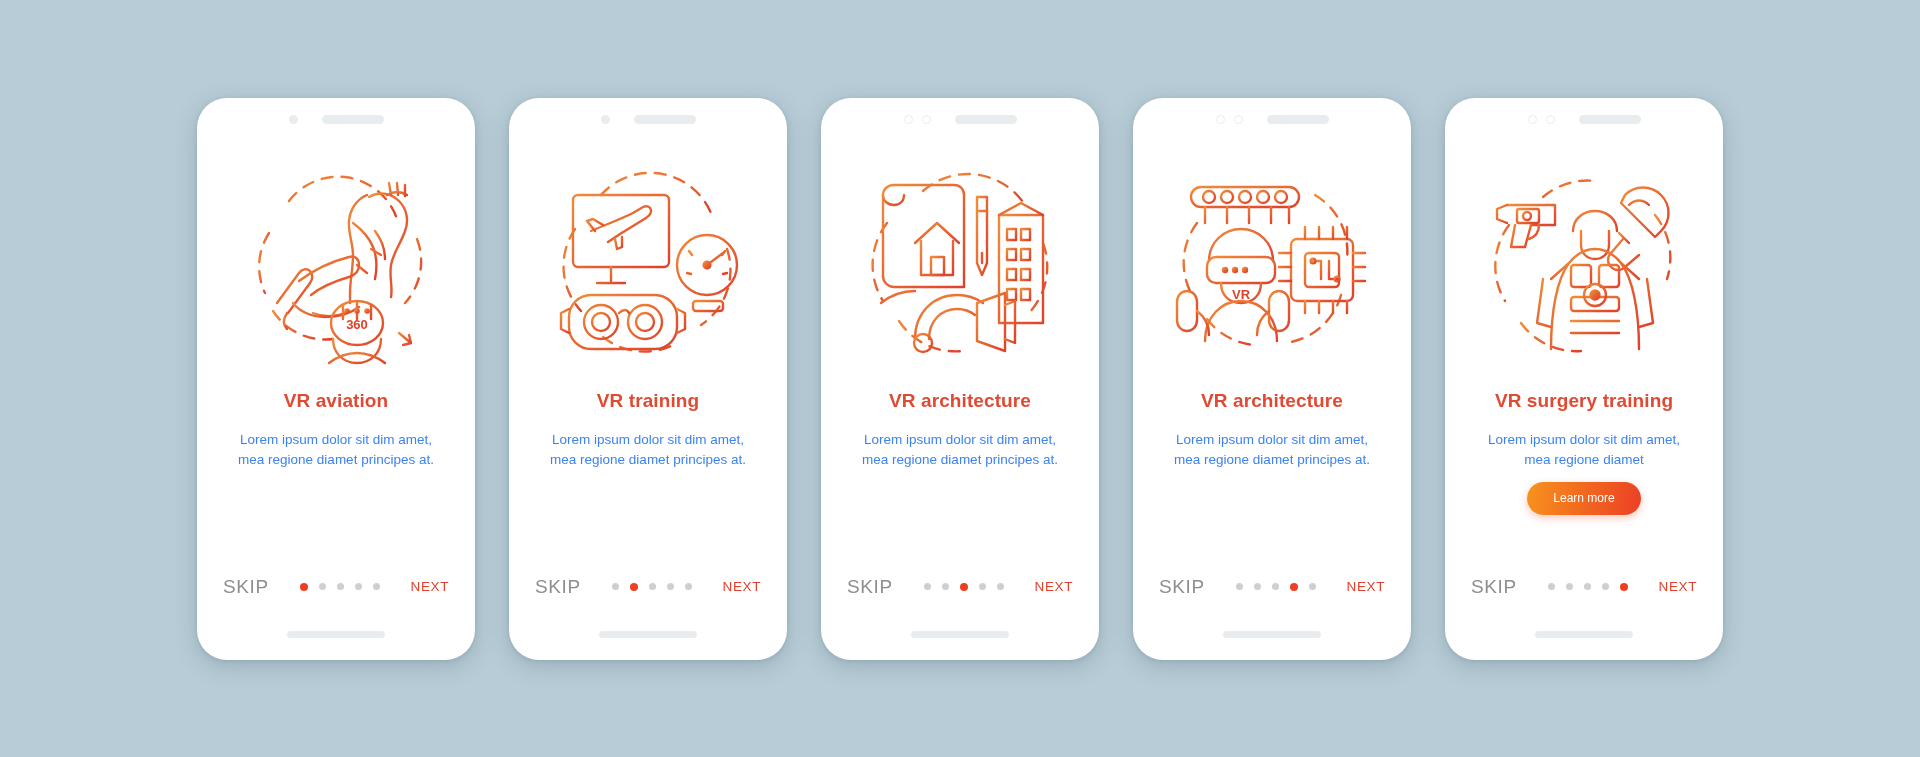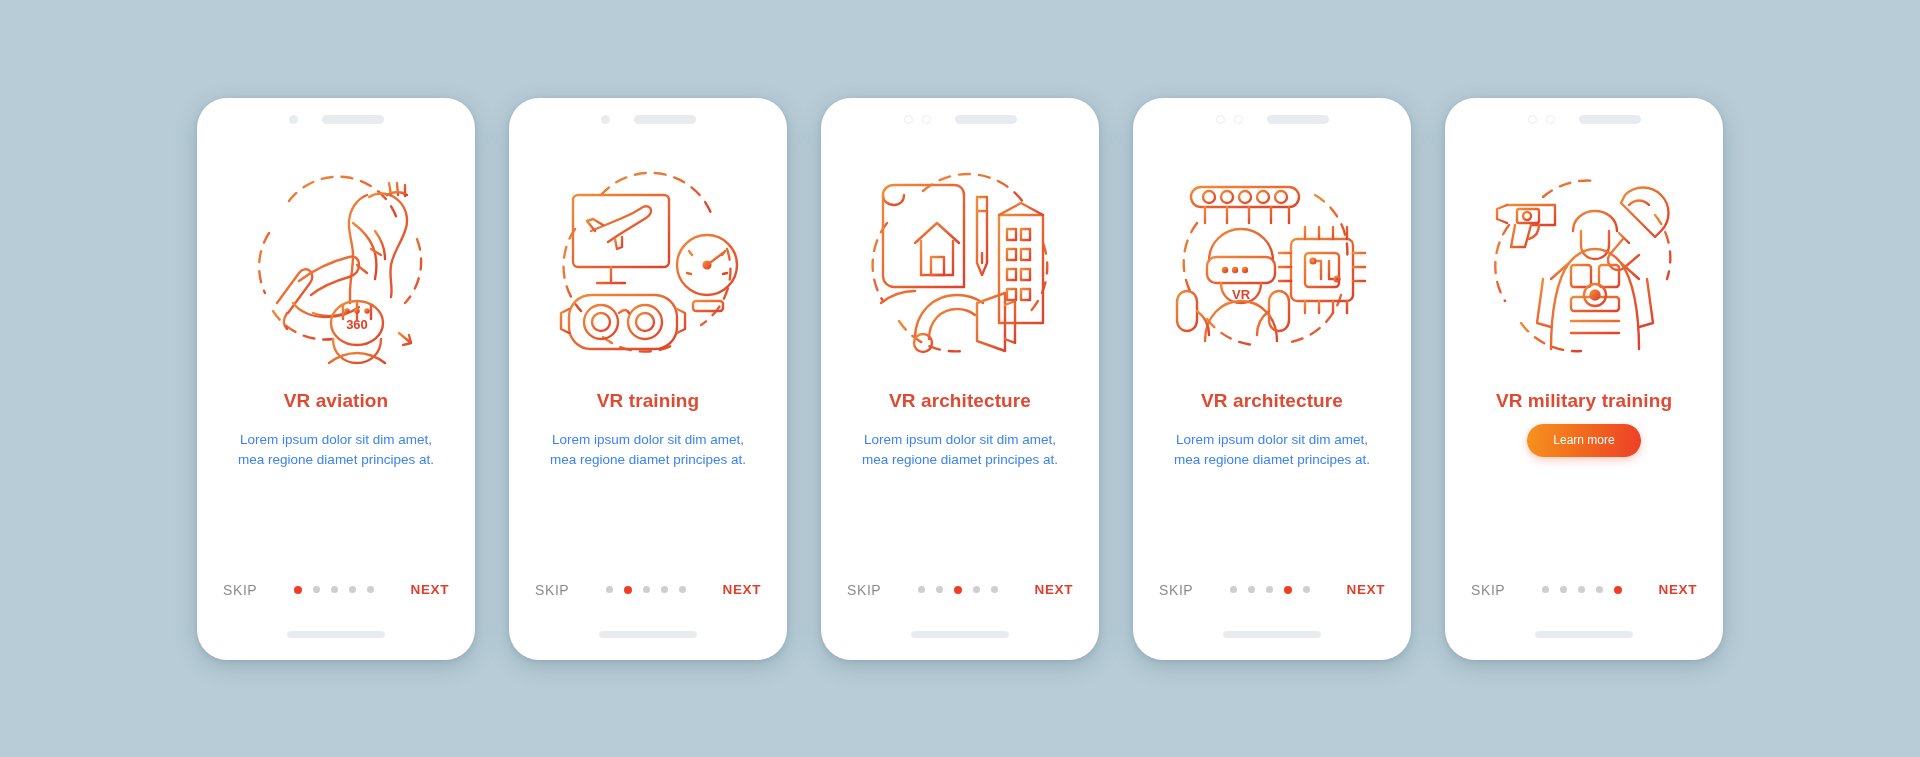--- a/index.html
+++ b/index.html
@@ -106,28 +106,28 @@
   .nav {
     position: absolute;
     left: 0; right: 0;
     bottom: 62px;
     display: flex;
     align-items: center;
     justify-content: space-between;
     padding: 0 26px;
   }
   .skip {
-    font-size: 14px;
+    font-size: 19px;
     color: #8e8e8e;
     letter-spacing: .6px;
     cursor: pointer;
   }
   .next {
     font-size: 13.5px;
-    font-weight: bold;
+    font-weight: normal;
     color: #e13f2c;
     letter-spacing: .6px;
     cursor: pointer;
   }
   .dots {
     display: flex;
     align-items: center;
     gap: 11px;
   }
   .dot {
@@ -442,21 +442,22 @@
             <rect x="94" y="112" width="20" height="22" rx="3"></rect>
             <rect x="122" y="112" width="20" height="22" rx="3"></rect>
             <rect x="94" y="144" width="48" height="14" rx="3"></rect>
             <circle cx="118" cy="142" r="11"></circle>
             <circle cx="118" cy="142" r="4.5" fill="url(#gV)"></circle>
             <path d="M94 168 l48 0 M94 180 l48 0"></path>
             <path d="M118 158 l0 38"></path>
           </g>
         </svg>
       </div>
-      <div class="title">VR military training</div>
+      <div class="title">VR surgery training</div>
+      <div class="body">Lorem ipsum dolor sit dim amet, mea regione diamet</div>
       <button class="learn-more">Learn more</button>
       <div class="nav">
         <span class="skip">SKIP</span>
         <div class="dots">
           <span class="dot"></span>
           <span class="dot"></span>
           <span class="dot"></span>
           <span class="dot"></span>
           <span class="dot active"></span>
         </div>

